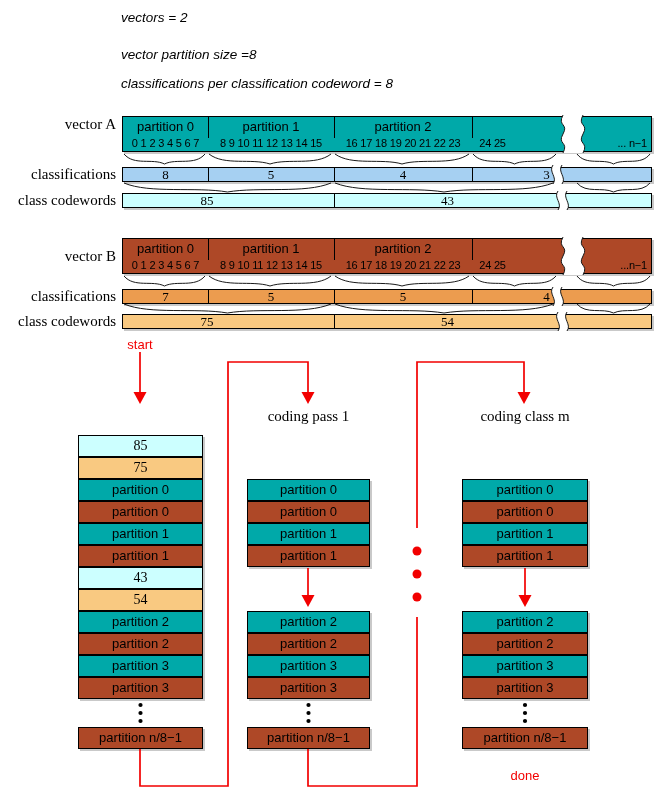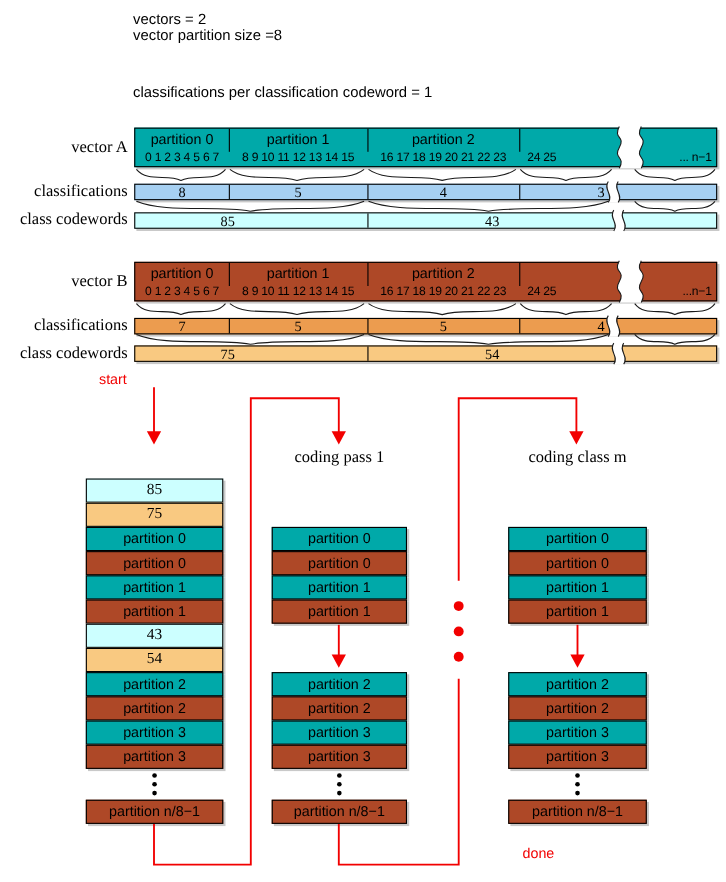--- a/index.html
+++ b/index.html
@@ -1,42 +1,42 @@
 <!DOCTYPE html>
 <html><head>
 <meta charset="utf-8">
 <style>
   html,body{margin:0;padding:0;background:#fff;}
   #stage{position:relative;width:660px;height:802px;background:#fff;overflow:hidden;
          font-family:"Liberation Sans",sans-serif;color:#000;}
-  .param{position:absolute;left:121px;font-size:13.5px;}
+  .param{position:absolute;left:121px;font-size:13.5px;font-style:italic;}
   .rowlabel{position:absolute;left:0;width:116px;text-align:right;
             font-family:"Liberation Serif",serif;font-size:15px;}
-  .flowlabel{position:absolute;text-align:left;font-size:13px;}
+  .flowlabel{position:absolute;text-align:center;font-size:13px;}
   .red{color:#F20000;}
   .bar{position:absolute;border:1px solid #000;box-sizing:border-box;box-shadow:2px 2px 0 #c9c9c9;}
   .seglabel{position:absolute;font-size:13px;text-align:center;}
   .idx{position:absolute;font-size:11px;letter-spacing:-0.2px;white-space:nowrap;text-align:center;}
   .vdiv{position:absolute;background:#000;width:1px;}
   .serifval{position:absolute;font-family:"Liberation Serif",serif;font-size:13px;text-align:center;}
   .pbox{position:absolute;border:1px solid #000;box-sizing:border-box;text-align:center;
         font-size:13px;line-height:19px;box-shadow:2px 2px 0 #c9c9c9;overflow:hidden;}
   .pbox.num{font-family:"Liberation Serif",serif;font-size:14px;}
   .passlabel{position:absolute;font-family:"Liberation Serif",serif;font-size:15px;text-align:center;}
   #overlay{position:absolute;left:0;top:0;z-index:5;pointer-events:none;}
 </style>
 </head>
 <body>
 
 <div id="stage">
   <div class="param" style="top:10px">vectors = 2</div>
-  <div class="param" style="top:24px">vector partition size =8</div>
-  <div class="param" style="top:76px">classifications per classification codeword = 1</div>
+  <div class="param" style="top:47px">vector partition size =8</div>
+  <div class="param" style="top:76px">classifications per classification codeword = 8</div>
 
-  <div class="rowlabel" style="top:126px">vector A</div>
+  <div class="rowlabel" style="top:116px">vector A</div>
   <div class="rowlabel" style="top:166px">classifications</div>
   <div class="rowlabel" style="top:192px">class codewords</div>
 
   <div class="rowlabel" style="top:248px">vector B</div>
   <div class="rowlabel" style="top:288px">classifications</div>
   <div class="rowlabel" style="top:313px">class codewords</div>
 
   <div class="flowlabel red" style="left:90px;top:337px;width:100px">start</div>
   <div class="flowlabel red" style="left:475px;top:768px;width:100px">done</div>
 

